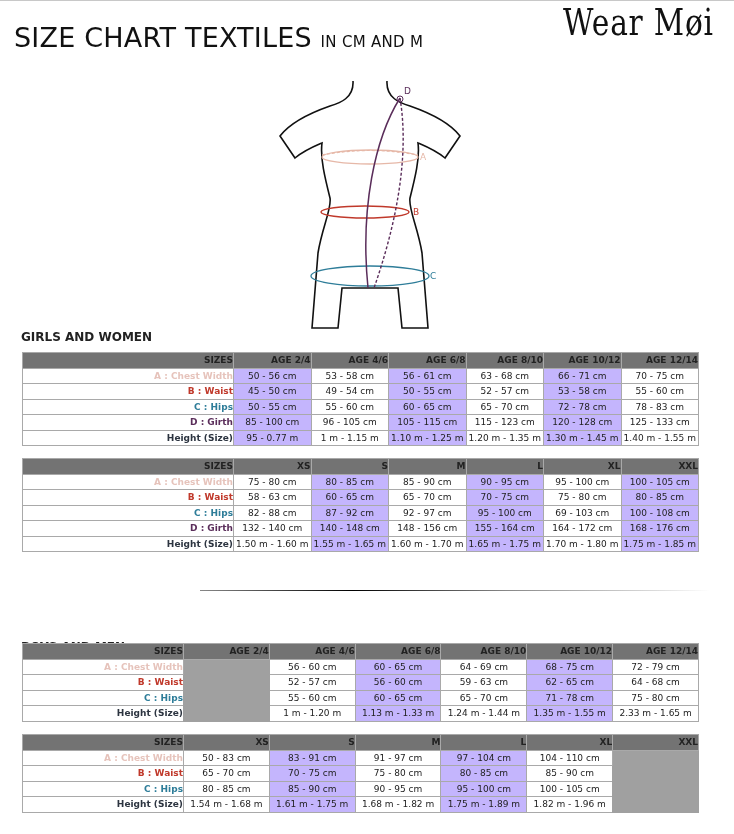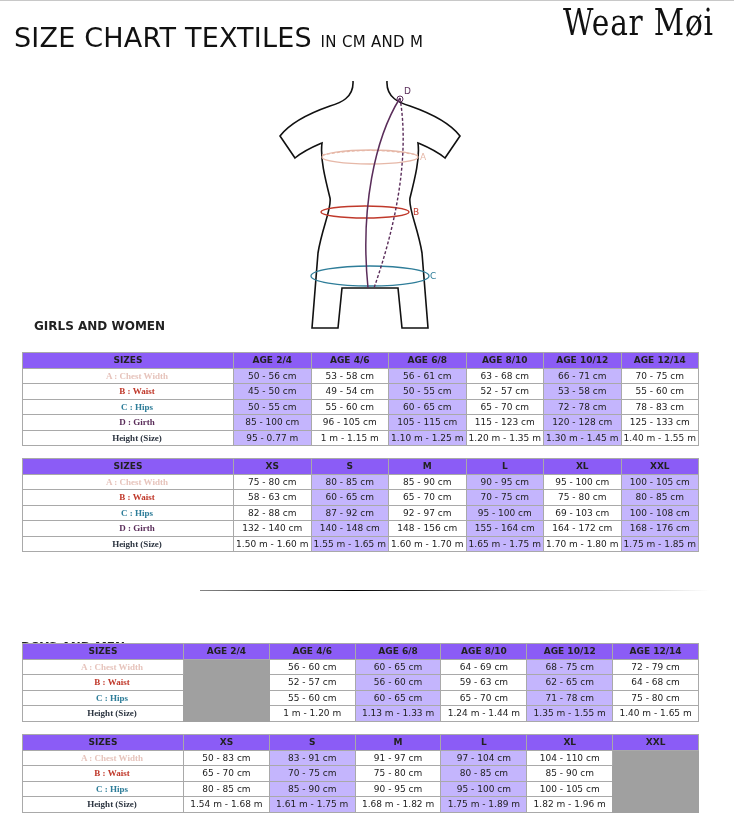--- a/index.html
+++ b/index.html
@@ -5,22 +5,22 @@
   html, body { margin: 0; padding: 0; background: #ffffff; }
   body { width: 734px; height: 834px; position: relative; overflow: hidden; font-family: "Liberation Sans", sans-serif; color: #222; }
   .topline { position: absolute; left: 0; top: 0; width: 734px; height: 1px; background: #c8c8c8; }
   .title { position: absolute; left: 14px; top: 22px; font-family: "DejaVu Sans", sans-serif; font-size: 27px; color: #111; letter-spacing: 0.2px; white-space: nowrap; }
   .title .sub { font-size: 15px; letter-spacing: 0.3px; }
   .logo { position: absolute; left: 563px; top: 0px; font-family: "DejaVu Serif", serif; font-size: 38px; color: #111; letter-spacing: 1px; transform: scaleX(0.78); transform-origin: left top; white-space: nowrap; font-weight: normal; }
   .figure { position: absolute; left: 270px; top: 78px; width: 200px; height: 258px; }
   .section-title { position: absolute; left: 21px; font-family: "DejaVu Sans", sans-serif; font-weight: bold; font-size: 12px; color: #222; white-space: nowrap; }
   table.chart { position: absolute; border-collapse: collapse; table-layout: fixed; font-family: "DejaVu Sans", sans-serif; font-size: 9px; }
   table.chart td, table.chart th { border: 1px solid #a9a9a9; height: 14.5px; padding: 0; text-align: center; white-space: nowrap; color: #222; font-weight: normal; }
-  table.chart th { font-weight: bold; font-size: 9px; background: #8b5cf6; }
-  table.chart td.label { text-align: center; padding-left: 18px; font-weight: bold; font-family: Liberation Serif, serif; }
+  table.chart th { font-weight: bold; font-size: 9px; background: #737373; text-align: right; }
+  table.chart td.label { text-align: right; padding-left: 18px; font-weight: bold; }
   .shade { background: #c4b5fd; }
   .dark { background: #a0a0a0; }
   .c-chest { color: #e6c3bb !important; }
   .c-waist { color: #c0392b !important; }
   .c-hips { color: #2e7d99 !important; }
   .c-girth { color: #5a2d5a !important; }
   .c-height { color: #2c3440 !important; }
   .divider { position: absolute; left: 200px; top: 590px; width: 510px; height: 1px; background: linear-gradient(to right, #888 0%, #000 30%, #888 60%, #ddd 90%, #fff 100%); }
 </style>
 </head>
@@ -46,21 +46,21 @@
 
   <ellipse cx="100" cy="198" rx="59" ry="10" fill="none" stroke="#2e7d99" stroke-width="1.3"></ellipse>
   <text x="160" y="201" font-family="DejaVu Sans, sans-serif" font-size="9" fill="#2e7d99">C</text>
 
   <path d="M 130 20 C 105 60, 90 130, 98 210" fill="none" stroke="#5a2d5a" stroke-width="1.5"></path>
   <path d="M 130 20 C 140 80, 125 150, 104 210" fill="none" stroke="#5a2d5a" stroke-width="1.4" stroke-dasharray="3,2"></path>
   <circle cx="130" cy="21" r="3" fill="none" stroke="#5a2d5a" stroke-width="1"></circle>
   <text x="134" y="16" font-family="DejaVu Sans, sans-serif" font-size="9" fill="#5a2d5a">D</text>
 </svg>
 
-<div class="section-title" style="top:319px;margin-left:13px;">GIRLS AND WOMEN</div>
+<div class="section-title" style="top:330px;">GIRLS AND WOMEN</div>
 
 <table class="chart" style="left:22px; top:352px; width:677px;">
   <colgroup>
       <col style="width:211px">
       <col>
       <col>
       <col>
       <col>
       <col>
       <col>
@@ -239,21 +239,21 @@
     <td>65 - 70 cm</td>
     <td class="shade">71 - 78 cm</td>
     <td>75 - 80 cm</td>
   </tr>
   <tr>
     <td class="label c-height">Height (Size)</td>
     <td>1 m - 1.20 m</td>
     <td class="shade">1.13 m - 1.33 m</td>
     <td>1.24 m - 1.44 m</td>
     <td class="shade">1.35 m - 1.55 m</td>
-    <td>1.40 m - 1.65 m</td>
+    <td>2.33 m - 1.65 m</td>
   </tr>
 </tbody>
   </table>
 
 <table class="chart" style="left:22px; top:734px; width:677px;">
   <colgroup>
       <col style="width:161px">
       <col>
       <col>
       <col>

